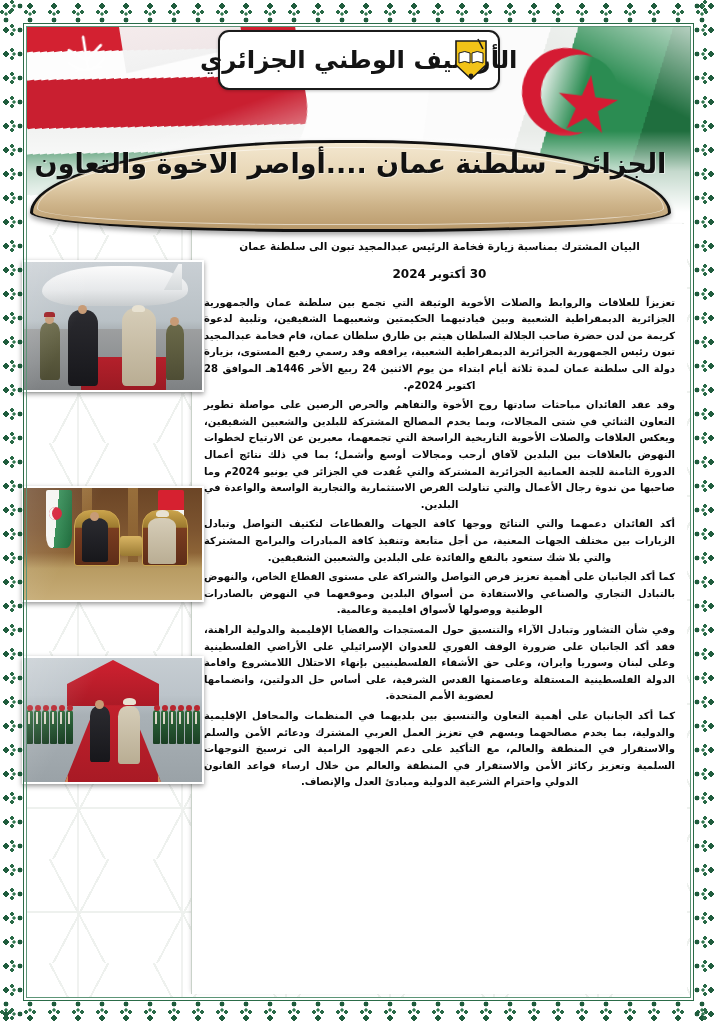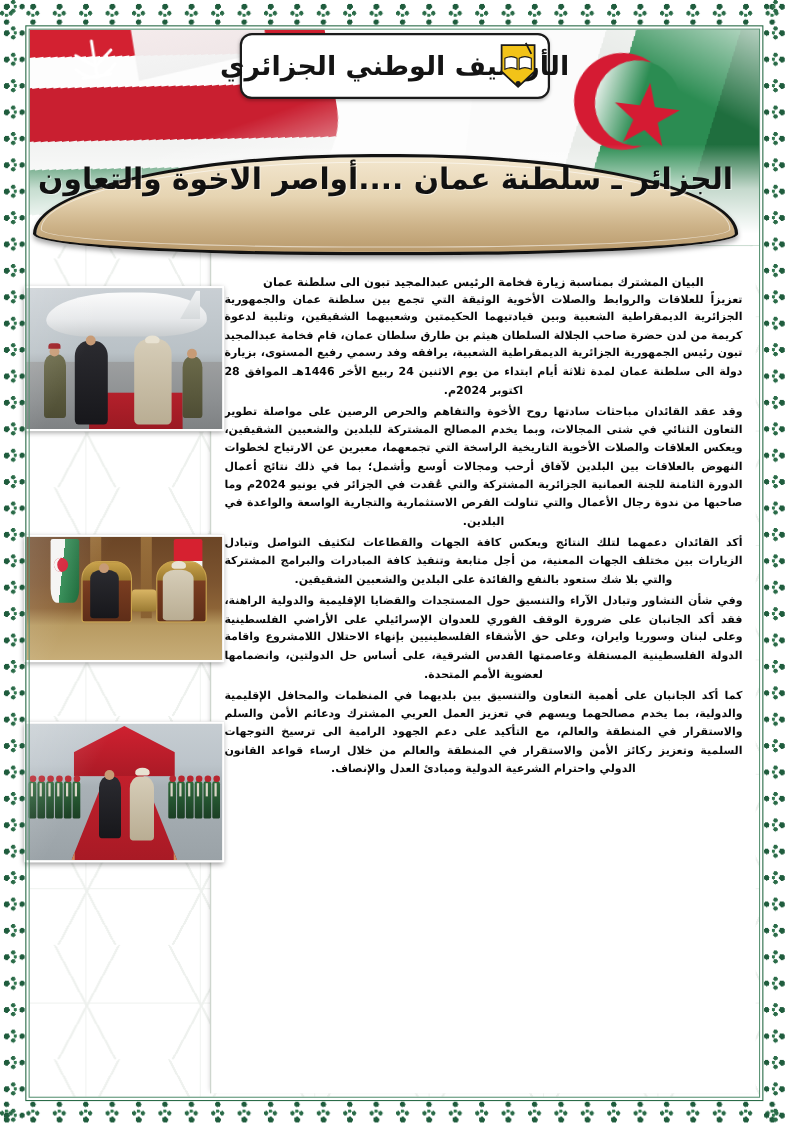--- a/index.html
+++ b/index.html
@@ -270,21 +270,21 @@
     position: relative;
   }
 
   
   .doc-subtitle {
     font-family: "DejaVu Sans", sans-serif;
     font-size: 10.5px;
     font-weight: 700;
     color: #0b0b0b;
     text-align: center;
-    margin: 22px 0 0 0;
+    margin: 11px 0 0 0;
     line-height: 1.4;
   }
   .doc-date {
     font-family: "DejaVu Sans", sans-serif;
     font-size: 12px;
     font-weight: 700;
     color: #0b0b0b;
     text-align: center;
     margin: 13px 0 14px 0;
   }
@@ -509,24 +509,26 @@
 
   <div class="title-banner">
     <div class="banner-arc"></div>
     <div class="banner-text">الجزائر ـ سلطنة عمان ....أواصر الاخوة  والتعاون</div>
   </div>
 
   <div class="content-area">
 
     <div class="text-column">
       <div class="doc-subtitle">البيان المشترك بمناسبة زيارة فخامة الرئيس عبدالمجيد تبون الى سلطنة عمان</div>
+      <div class="doc-date">30 أكتوبر 2024</div>
 
       <p class="para">تعزيزاً للعلاقات والروابط والصلات الأخوية الوثيقة التي تجمع بين سلطنة عمان والجمهورية الجزائرية الديمقراطية الشعبية وبين قيادتيهما الحكيمتين وشعبيهما الشقيقين، وتلبية لدعوة كريمة من لدن حضرة صاحب الجلالة السلطان هيثم بن طارق سلطان عمان، قام فخامة عبدالمجيد تبون رئيس الجمهورية الجزائرية الديمقراطية الشعبية، يرافقه وفد رسمي رفيع المستوى، بزيارة دولة الى سلطنة عمان لمدة ثلاثة أيام ابتداء من يوم الاثنين 24 ربيع الأخر 1446هـ الموافق 28 اكتوبر 2024م.</p>
       <p class="para">وقد عقد القائدان مباحثات سادتها روح الأخوة والتفاهم والحرص الرصين على مواصلة تطوير التعاون الثنائي في شتى المجالات، وبما يخدم المصالح المشتركة للبلدين والشعبين الشقيقين، ويعكس العلاقات والصلات الأخوية التاريخية الراسخة التي تجمعهما، معبرين عن الارتياح لخطوات النهوض بالعلاقات بين البلدين لآفاق أرحب ومجالات أوسع وأشمل؛ بما في ذلك نتائج أعمال الدورة الثامنة للجنة العمانية الجزائرية المشتركة والتي عُقدت في الجزائر في يونيو 2024م وما صاحبها من ندوة رجال الأعمال والتي تناولت الفرص الاستثمارية والتجارية الواسعة والواعدة في البلدين.</p>
-      <p class="para">أكد القائدان دعمهما لتلك النتائج ويعكس كافة الجهات والقطاعات لتكثيف التواصل وتبادل الزيارات بين مختلف الجهات المعنية، من أجل متابعة وتنفيذ كافة المبادرات والبرامج المشتركة والتي بلا شك ستعود بالنفع والفائدة على البلدين والشعبين الشقيقين.</p>
+      <p class="para">أكد القائدان دعمهما والتي النتائج ووجها كافة الجهات والقطاعات لتكثيف التواصل وتبادل الزيارات بين مختلف الجهات المعنية، من أجل متابعة وتنفيذ كافة المبادرات والبرامج المشتركة والتي بلا شك ستعود بالنفع والفائدة على البلدين والشعبين الشقيقين.</p>
+      <p class="para">كما أكد الجانبان على أهمية تعزيز فرص التواصل والشراكة على مستوى القطاع الخاص، والنهوض بالتبادل التجاري والصناعي والاستفادة من أسواق البلدين وموقعهما في النهوض بالصادرات الوطنية ووصولها لأسواق اقليمية وعالمية.</p>
       <p class="para">وفي شأن التشاور وتبادل الآراء والتنسيق حول المستجدات والقضايا الإقليمية والدولية الراهنة، فقد أكد الجانبان على ضرورة الوقف الفوري للعدوان الإسرائيلي على الأراضي الفلسطينية وعلى لبنان وسوريا وايران، وعلى حق الأشقاء الفلسطينيين بإنهاء الاحتلال اللامشروع واقامة الدولة الفلسطينية المستقلة وعاصمتها القدس الشرقية، على أساس حل الدولتين، وانضمامها لعضوية الأمم المتحدة.</p>
       <p class="para">كما أكد الجانبان على أهمية التعاون والتنسيق بين بلديهما في المنظمات والمحافل الإقليمية والدولية، بما يخدم مصالحهما ويسهم في تعزيز العمل العربي المشترك ودعائم الأمن والسلم والاستقرار في المنطقة والعالم، مع التأكيد على دعم الجهود الرامية الى ترسيخ التوجهات السلمية وتعزيز ركائز الأمن والاستقرار في المنطقة والعالم من خلال ارساء قواعد القانون الدولي واحترام الشرعية الدولية ومبادئ العدل والإنصاف.</p>
 
     </div>
 
     <div class="photo-column">
 
       <div class="photo" id="photo-arrival">
         <div class="ph-sky"></div>
         <div class="ph-plane">

